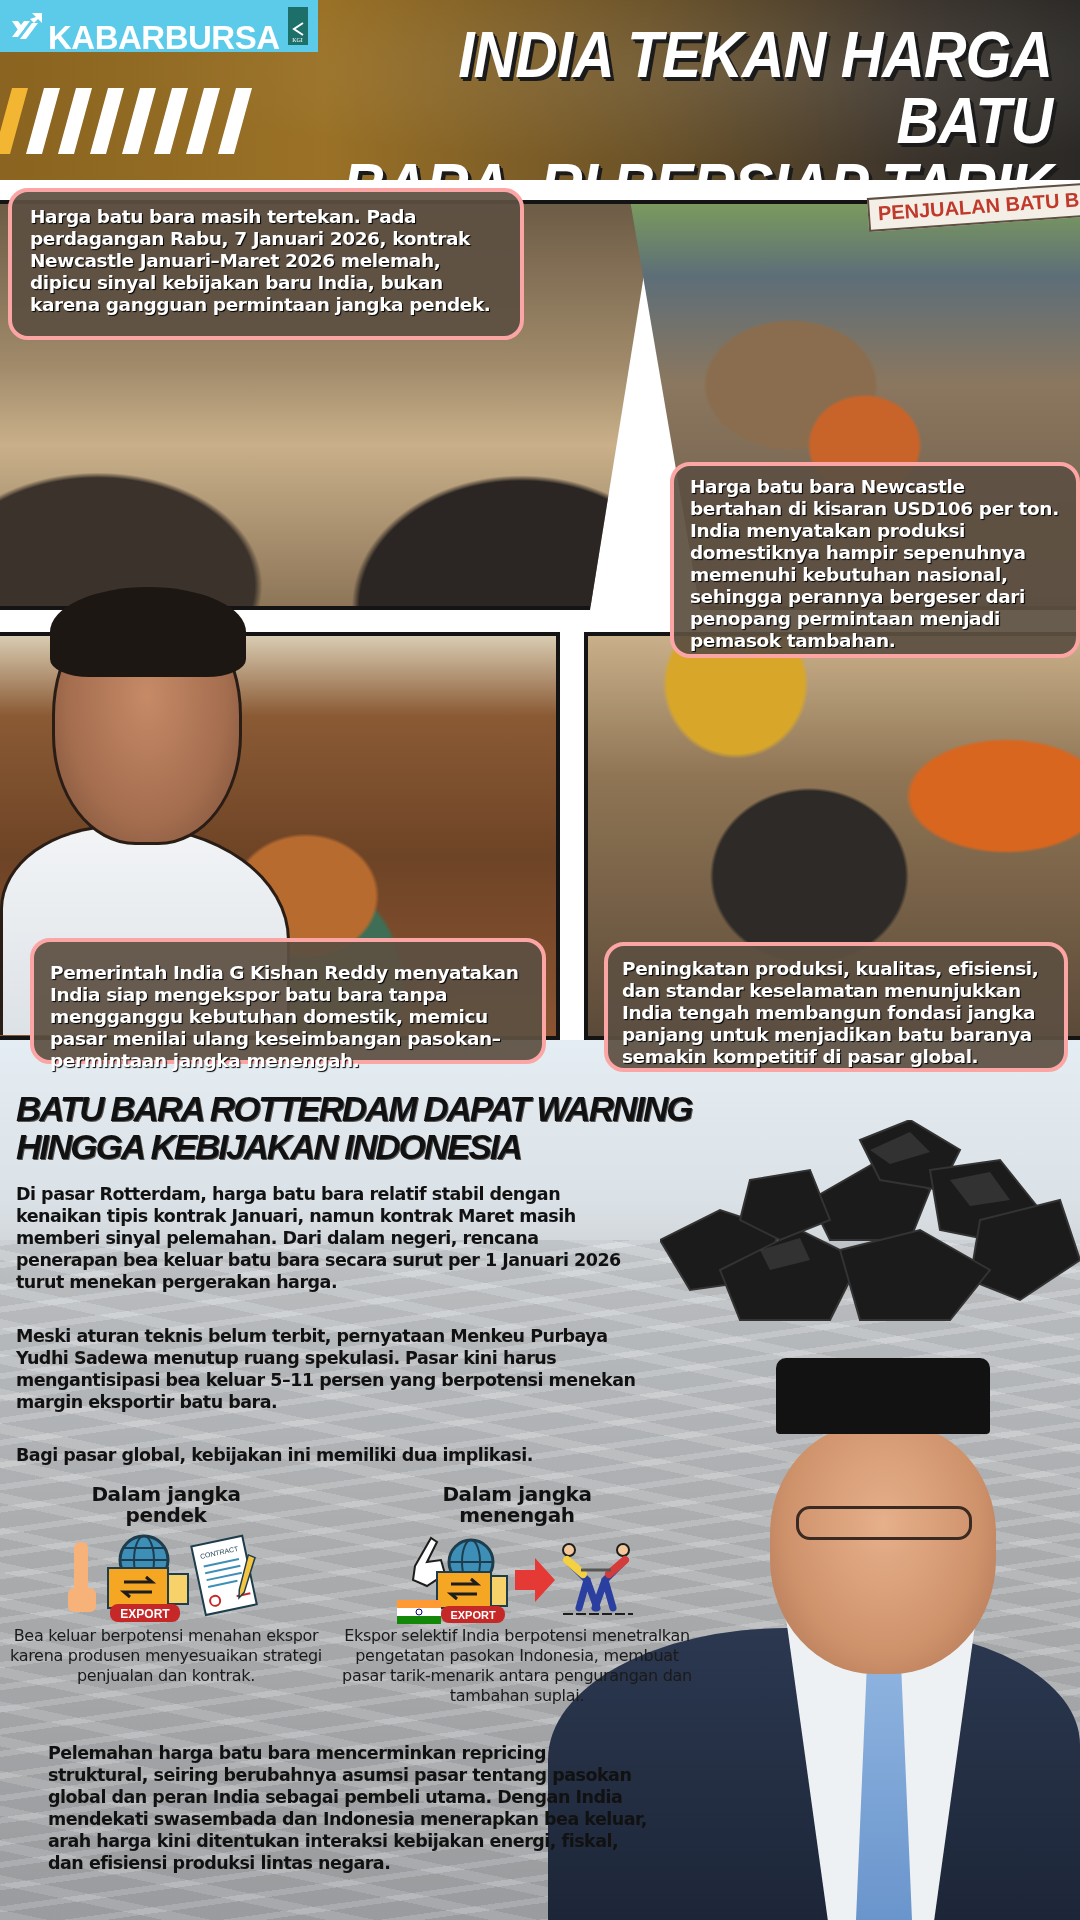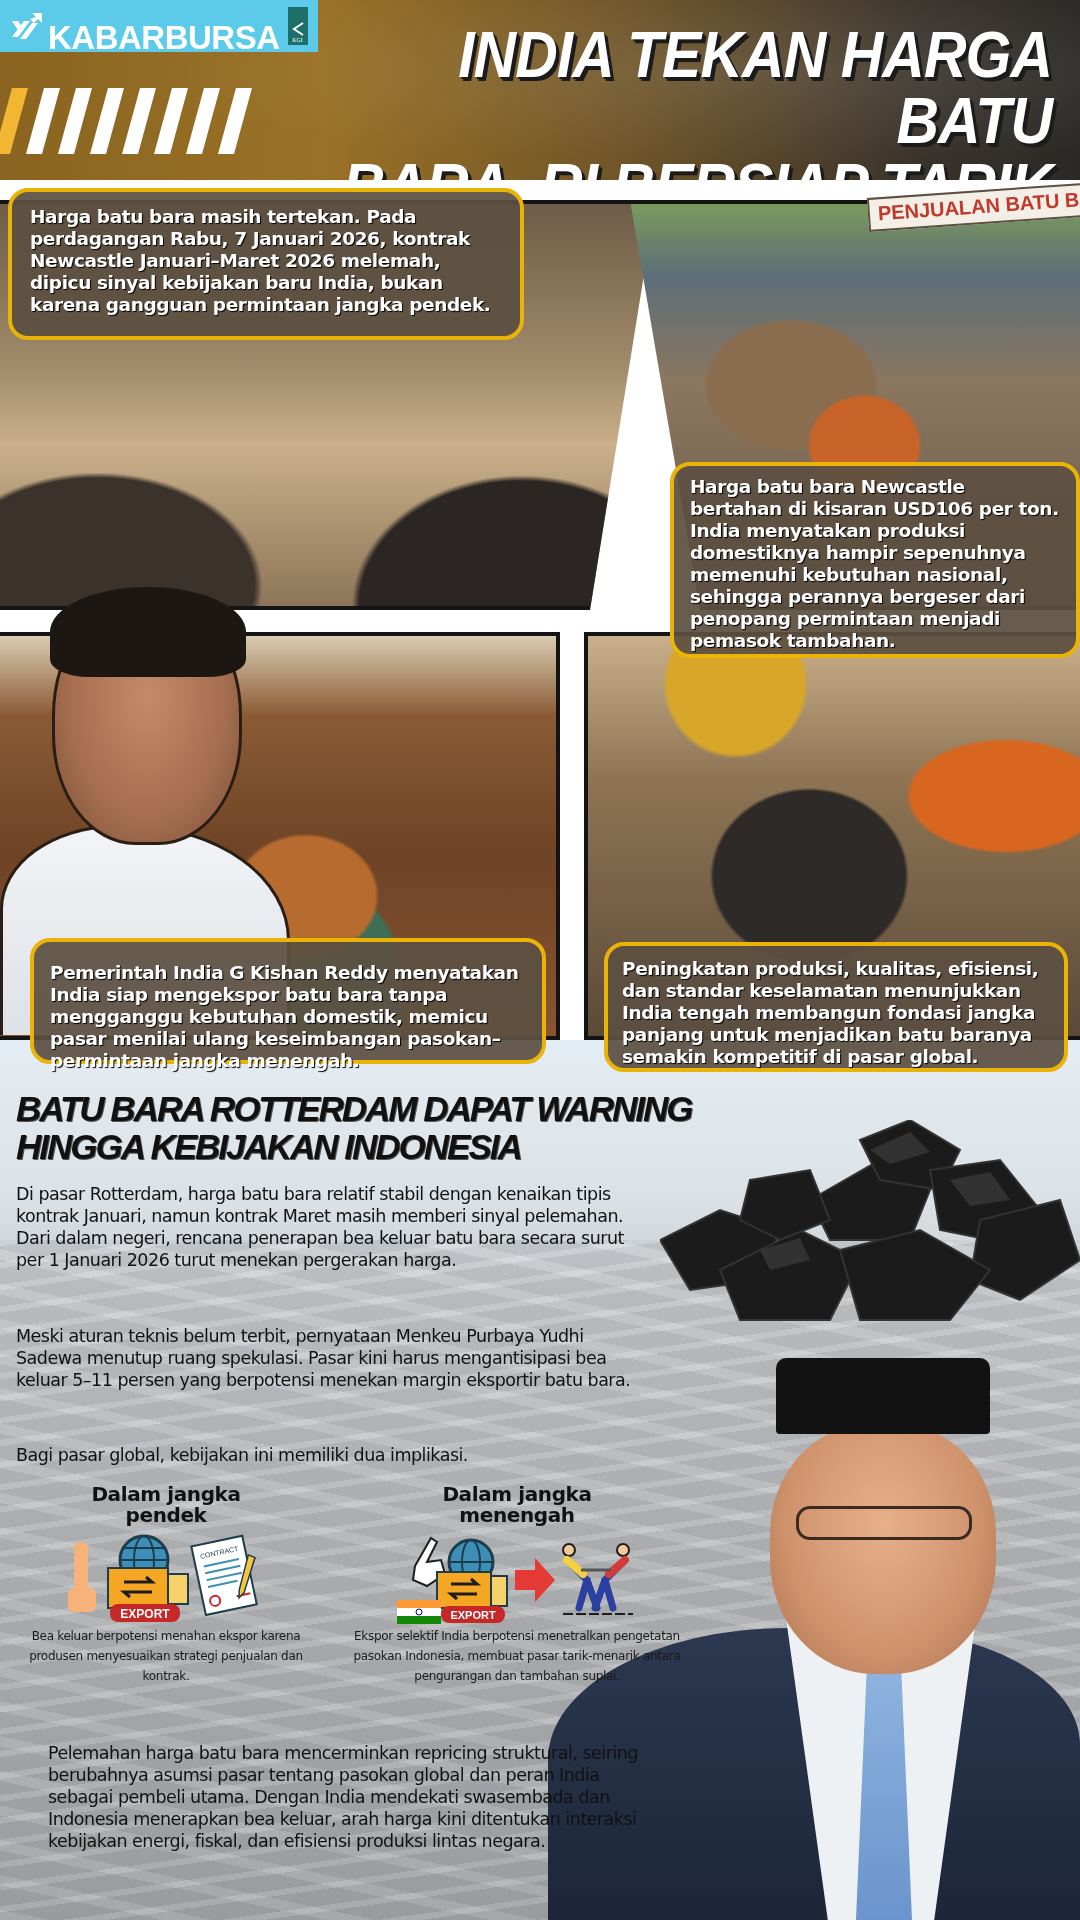--- a/index.html
+++ b/index.html
@@ -93,21 +93,21 @@
   }
   .reddy-body {
     position: absolute; left: 0; top: 230px; width: 290px; height: 210px;
     background: linear-gradient(180deg, #f2f4f6, #dde2e7); border-radius: 40% 55% 0 0;
     border: 3px solid #2a1d16; border-bottom: none;
   }
 
   .bubble {
     position: absolute; z-index: 5;
     background: rgba(92, 80, 66, 0.93);
-    border: 4px solid #eab308; border-radius: 20px;
+    border: 4px solid #fca5a5; border-radius: 20px;
     color: #ffffff; font-family: "DejaVu Sans", sans-serif; font-weight: 700;
     font-size: 18.5px; line-height: 22px; letter-spacing: -0.4px;
     text-shadow: 1px 1px 1px #000;
     padding: 14px 18px;
   }
   .b1 { left: 8px; top: 188px; width: 516px; height: 152px; }
   .b2 { left: 670px; top: 462px; width: 410px; height: 196px; padding: 10px 14px 20px 16px; }
   .b3 { left: 30px; top: 938px; width: 516px; height: 126px; padding: 20px 16px; }
   .b4 { left: 604px; top: 942px; width: 464px; height: 130px; padding: 12px 14px; }
 
@@ -160,40 +160,40 @@
   .section-title {
     position: absolute; left: 16px; top: 1090px; width: 760px; z-index: 4;
     font-family: Liberation Sans, sans-serif; font-weight: 700; font-style: italic;
     font-size: 35px; line-height: 38px; color: #111111; letter-spacing: -2px;
     text-shadow: 1px 1px 0 #555;
   }
   .section-title span { display: block; }
 
   .para {
     position: absolute; left: 16px; z-index: 4;
-    font-family: "DejaVu Sans", sans-serif; font-weight: 400; color: #111111;
+    font-family: "DejaVu Sans", sans-serif; font-weight: 700; color: #111111;
     font-size: 17.5px; line-height: 22px; letter-spacing: -0.5px;
   }
   .para1 { top: 1183px; width: 620px; }
   .para2 { top: 1325px; width: 620px; }
   .para3 { top: 1444px; width: 620px; }
   .para4 { top: 1742px; width: 600px; margin-left: 32px; }
 
   .impl { position: absolute; z-index: 4; text-align: center; color: #111; }
   .impl-short { left: 6px; top: 1484px; width: 320px; }
   .impl-mid { left: 342px; top: 1484px; width: 350px; }
   .impl-head {
     font-family: "DejaVu Sans", sans-serif; font-weight: 700; font-size: 20px; line-height: 21px;
     letter-spacing: -0.4px;
   }
   .impl-head span { display: block; }
   .impl-icons { height: 94px; position: relative; margin: 4px auto 2px; }
   .impl-icons svg { height: 94px; }
   .impl-body {
-    font-family: "DejaVu Sans", sans-serif; font-weight: 400; font-size: 12px; line-height: 20px;
+    font-family: "DejaVu Sans", sans-serif; font-weight: 400; font-size: 16px; line-height: 20px;
     letter-spacing: -0.3px; color: #1a1a1a;
   }
 </style>
 </head>
 <body>
 
 <header class="header">
   <div class="logo-box">
     <span class="logo-mark">
       <svg viewBox="0 0 34 30">

